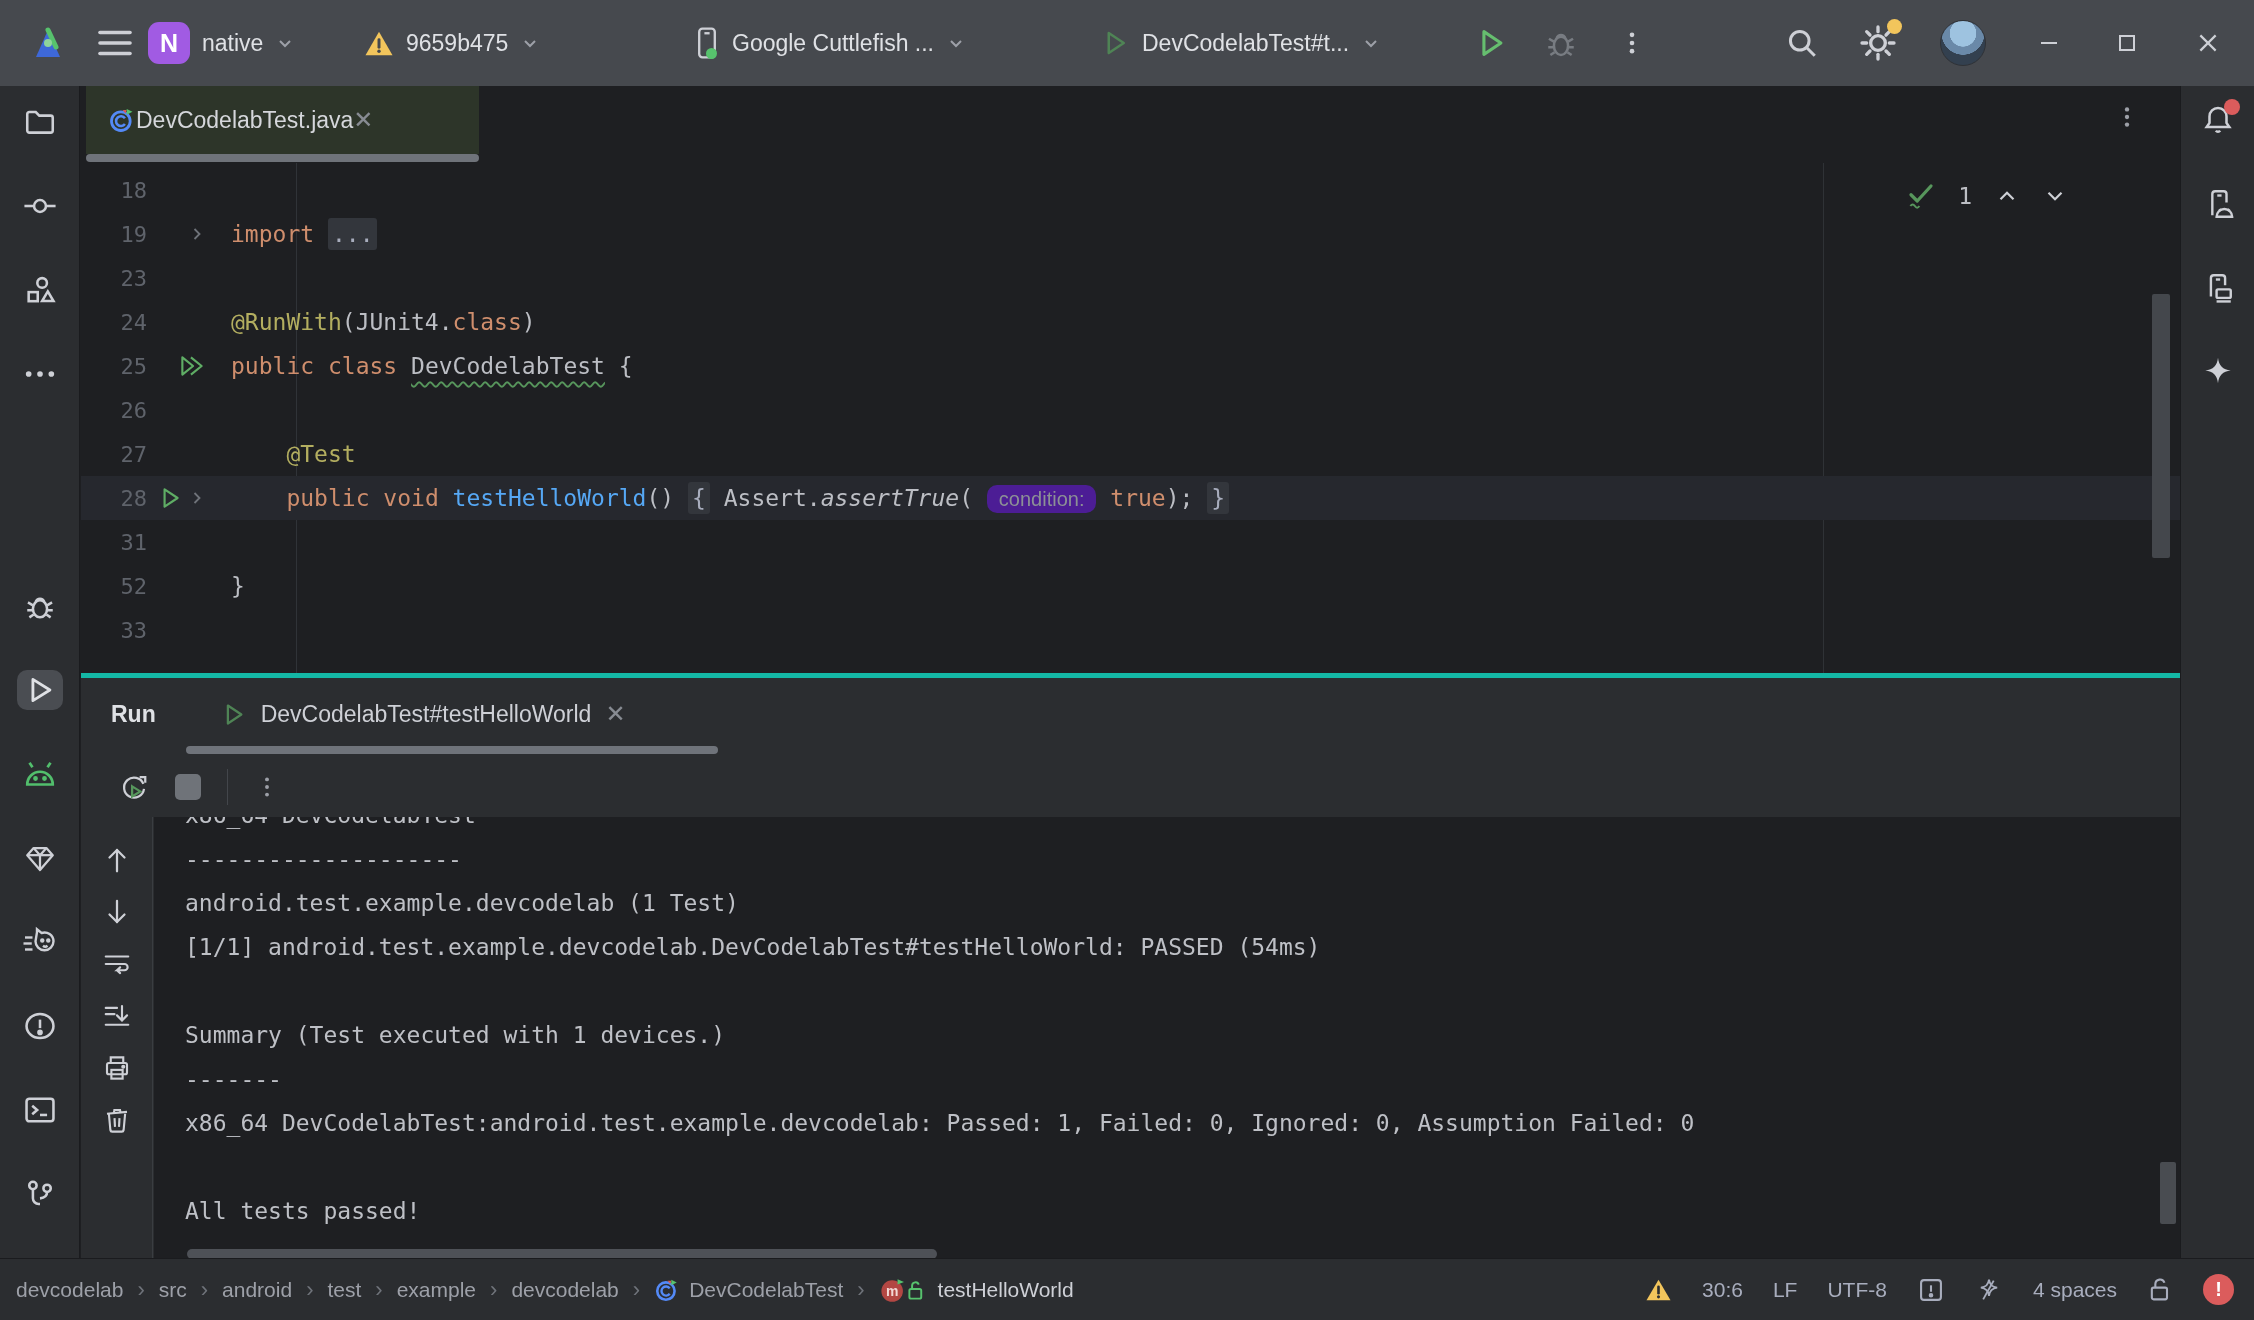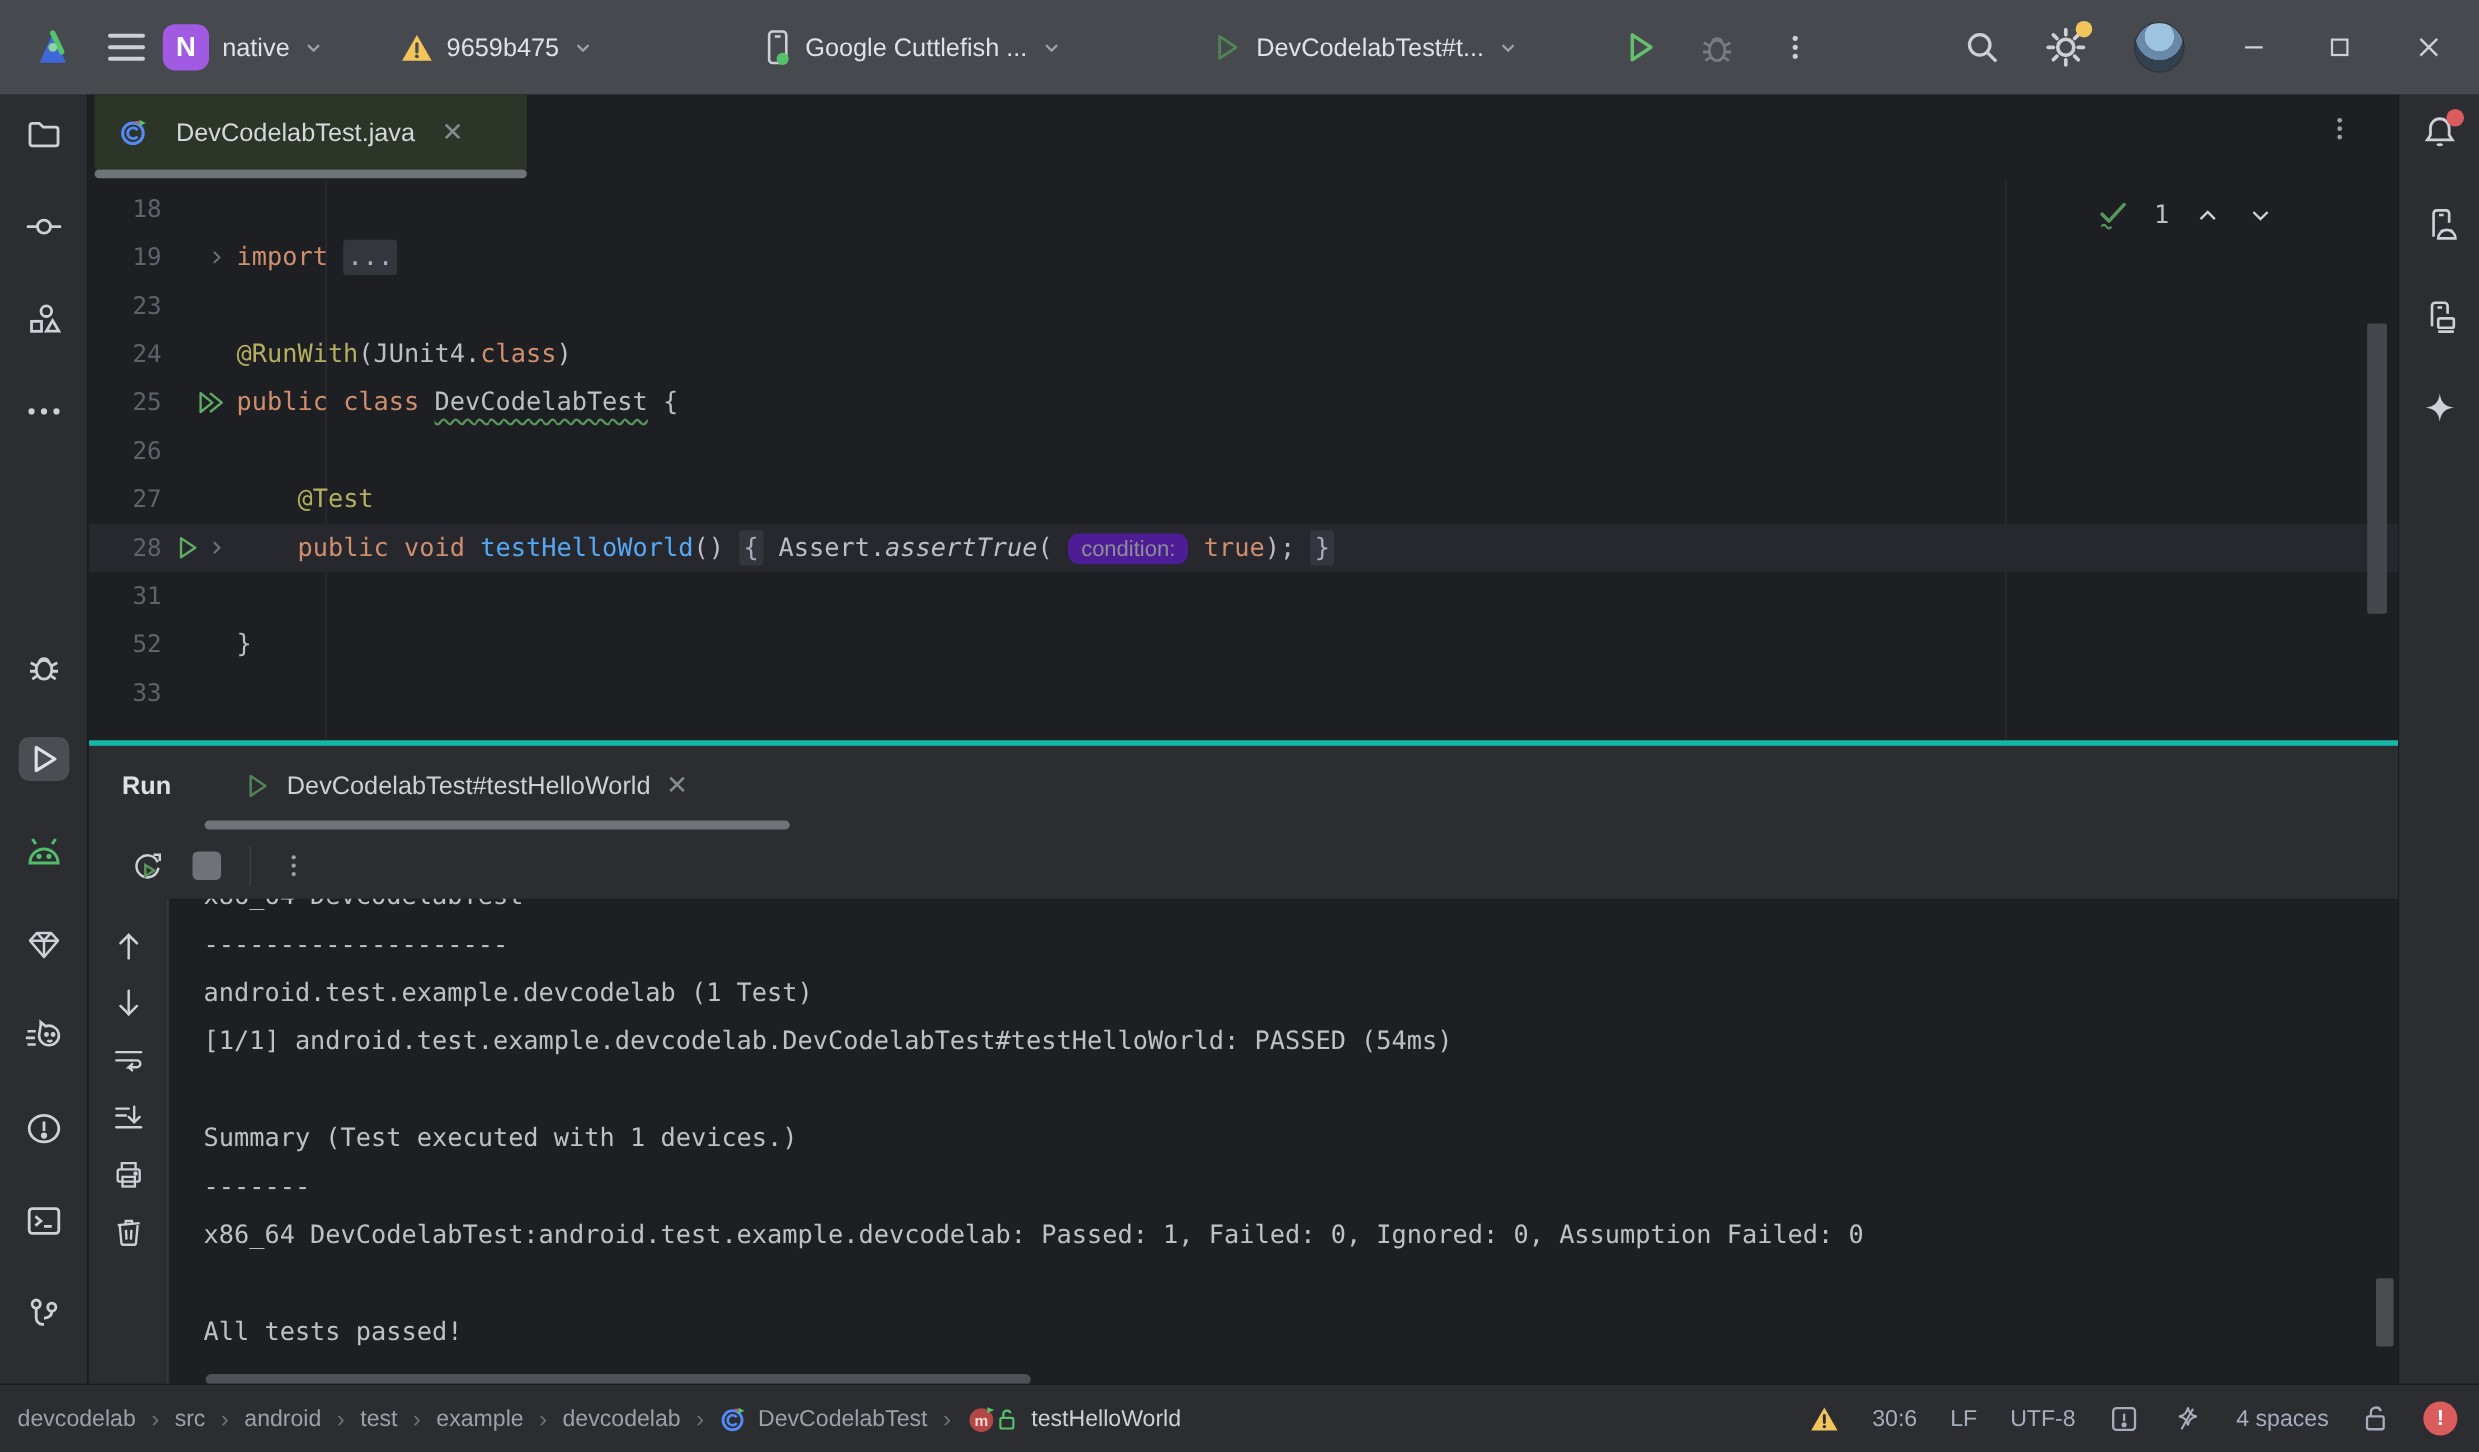--- a/index.html
+++ b/index.html
@@ -45,39 +45,39 @@
     background:#2B2D30; border-left:1px solid #1A1B1E;
     display:flex; flex-direction:column; align-items:center; padding:14px 0; gap:44px;
   }
 
   
   .tabbar {
     position:absolute; left:81px; top:86px; width:2099px; height:75px; background:#1E1F22;
   }
   .etab {
     position:absolute; left:5px; top:0; height:68px; width:393px;
-    background:#2D3529; display:flex; align-items:center; gap:24px; padding:0 22px;
+    background:#2D3529; display:flex; align-items:center; gap:0; padding:0 22px;
     color:#D5D7DB; font-size:23px;
   }
   .etab .underline { position:absolute; left:0; bottom:-8px; height:8px; width:393px; background:#6F737A; border-radius:4px; }
   .tab-close { color:#878B92; font-size:24px; }
   .tabbar-kebab { position:absolute; right:40px; top:18px; }
 
   
   .editor {
     position:absolute; left:81px; top:163px; width:2099px; height:512px; background:#1E1F22; overflow:hidden;
     font-family:"DejaVu Sans Mono", monospace; font-size:23px;
   }
   .margin-guide { position:absolute; left:1742px; top:0; width:1px; height:512px; background:#2F3236; }
   .gutter-sep { position:absolute; left:134px; top:0; width:1px; height:512px; background:#303338; }
   .code-line { position:relative; height:44px; display:flex; align-items:center; }
   .code-line.hl { background:#26282E; }
   .ln { width:66px; text-align:right; color:#5F636B; flex:0 0 66px; font-size:22px; }
   .gut { width:68px; flex:0 0 68px; display:flex; align-items:center; justify-content:flex-end; gap:4px; padding-right:8px; }
-  .code-text { white-space:pre; color:#BCBEC4; }
+  .code-text { white-space:pre; color:#BCBEC4;margin-left:16px; }
   .tk-kw { color:#CF8E6D; }
   .tk-ann { color:#B3AE60; }
   .tk-method { color:#56A8F5; }
   .tk-pl { color:#BCBEC4; }
   .tk-italic { font-style:italic; color:#BCBEC4; }
   .tk-wavy { text-decoration:underline wavy #57965C 1.5px; text-underline-offset:7px; }
   .tk-foldbox { background:#33363C; color:#A8ADBD; border-radius:3px; padding:3px 4px; }
   .tk-hint { background:#4c1d95; color:#8C9096; border-radius:10px; padding:3px 12px; font-family:"Liberation Sans",sans-serif; font-size:20px; }
   .insp-widget { position:absolute; right:112px; top:18px; display:flex; align-items:center; gap:22px; color:#BCBEC4; font-size:23px; }
   .v-scroll { position:absolute; right:10px; top:131px; width:18px; height:264px; background:#44474C; border-radius:2px; }

